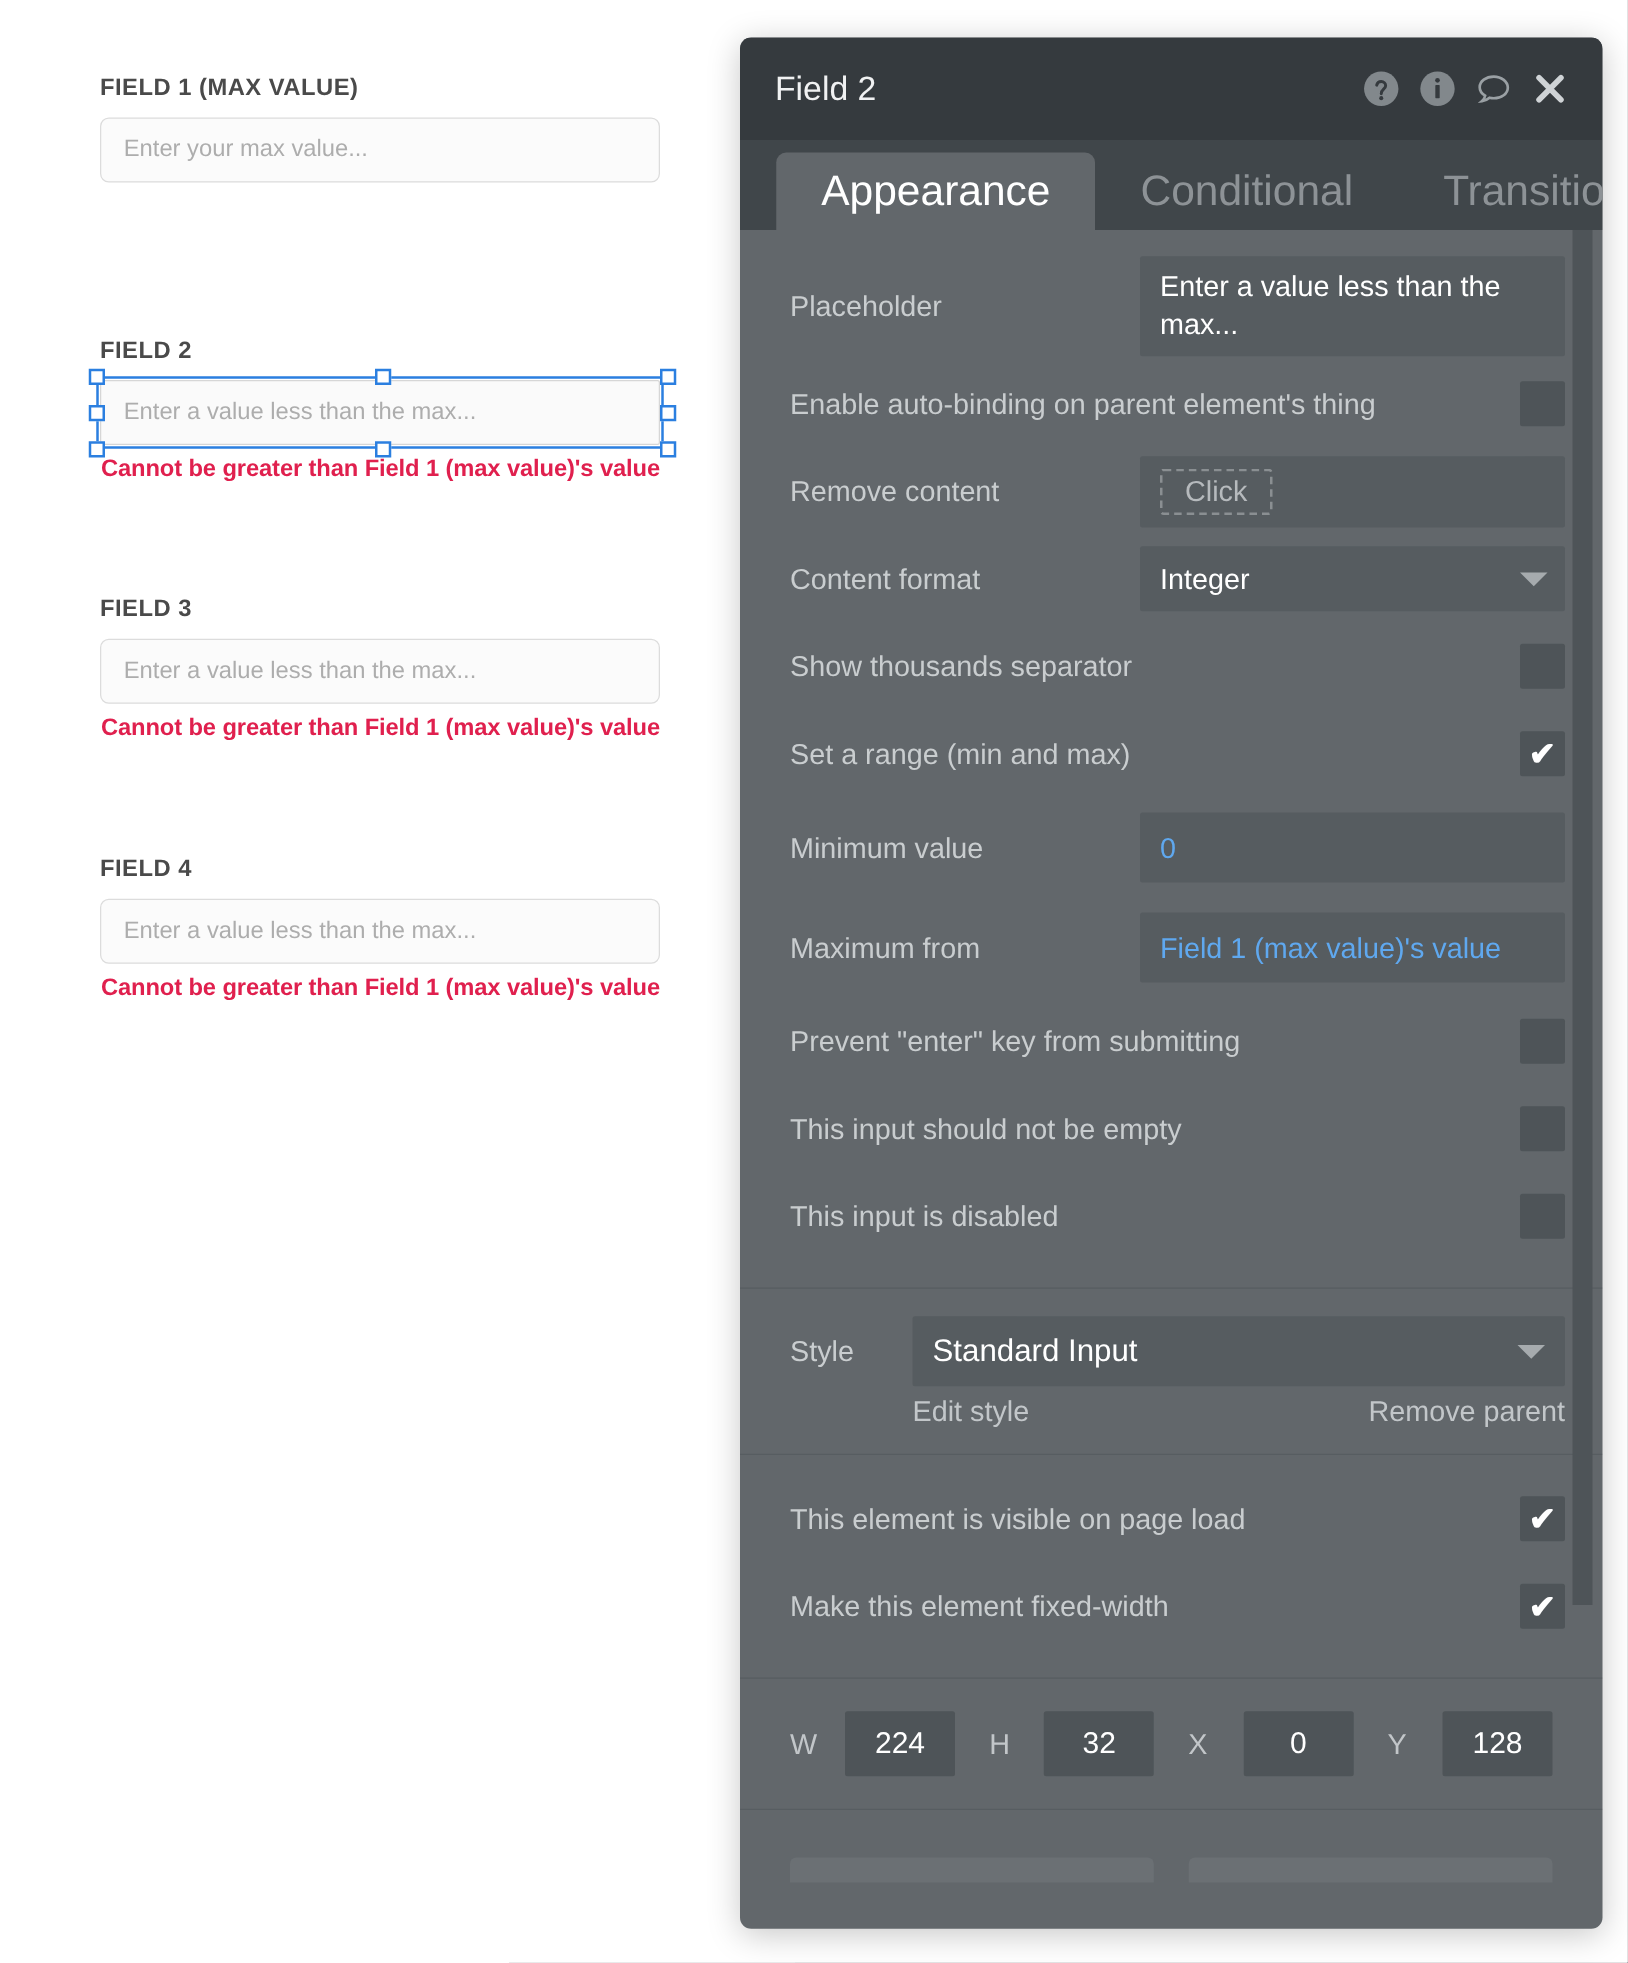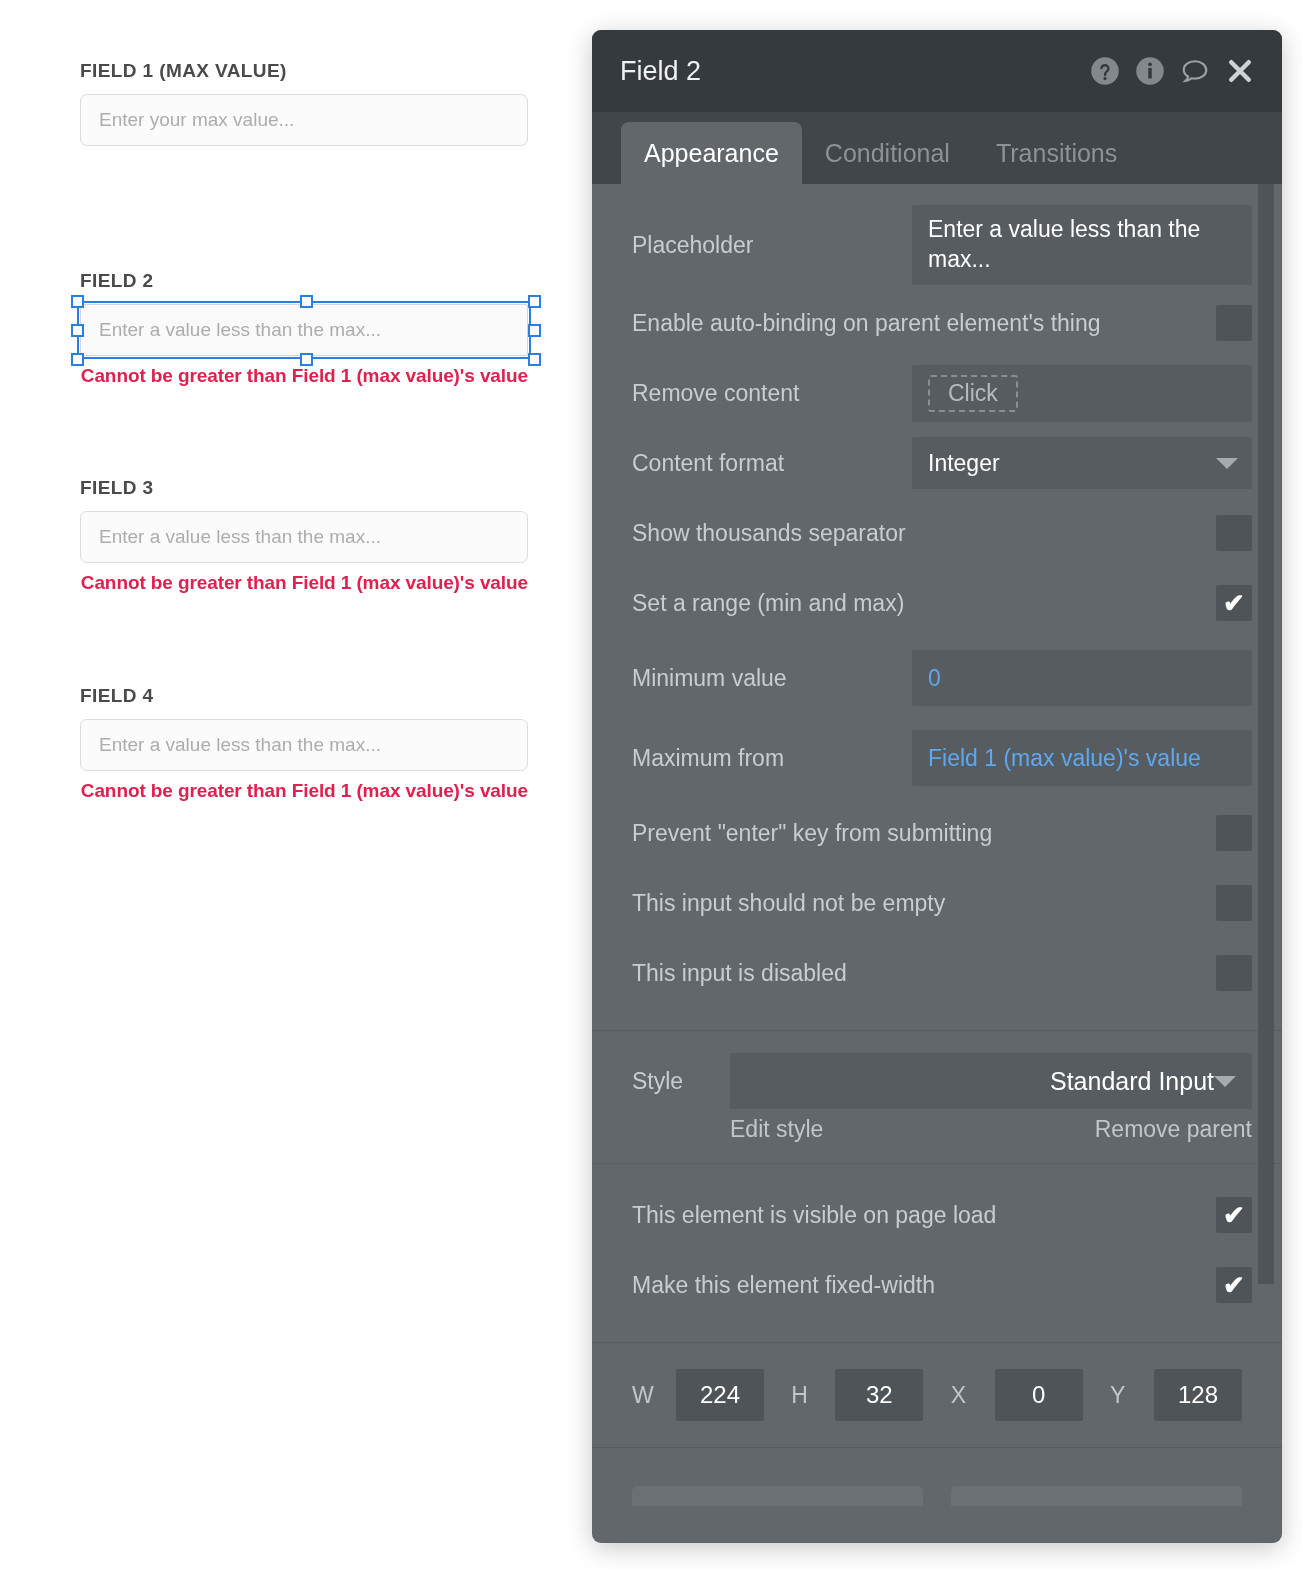--- a/index.html
+++ b/index.html
@@ -97,22 +97,22 @@
     height: 72px;
     background: #40464a;
     display: flex;
     align-items: flex-end;
     padding-left: 29px;
   }
   .tab {
     height: 62px;
     display: flex;
     align-items: center;
-    padding: 0 23px;
-    font-size: 25px;
+    padding: 0 36px;
+    font-size: 34px;
     color: #8d9296;
     border-radius: 8px 8px 0 0;
     text-align: right;
   }
   .tab.active { background: #62676b; color: #ffffff; }
 
   .panel-body {
     height: 1419px;
     position: relative;
     overflow: hidden;
@@ -185,21 +185,21 @@
   .style-section { padding: 22px 30px 20px 40px; }
   .style-row { display: flex; align-items: center; }
   .style-label { font-size: 23px; color: #c9cdcf; width: 98px; }
   .style-select {
     flex: 1;
     background: #565c60;
     border-radius: 2px;
     min-height: 56px;
     display: flex;
     align-items: center;
-    justify-content: flex-end;
+    justify-content: space-between;
     padding: 0 16px;
     font-size: 25px;
     color: #ffffff;
   }
   .style-links {
     display: flex;
     justify-content: space-between;
     margin-top: 7px;
     padding-left: 98px;
   }

